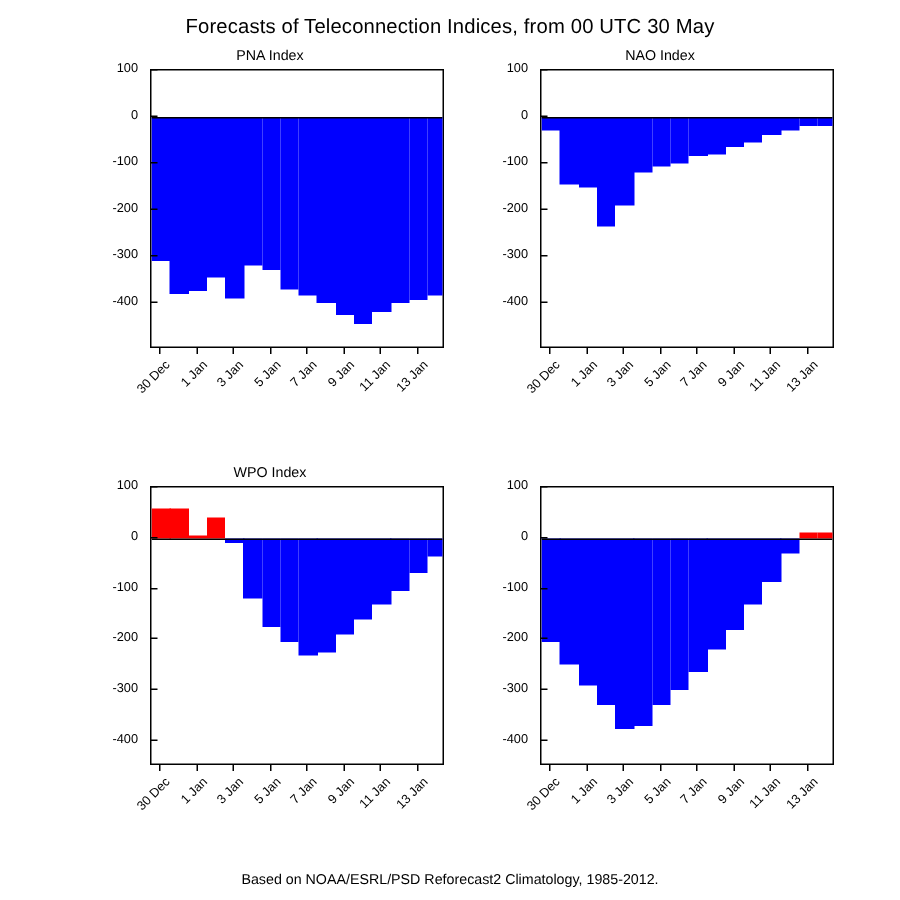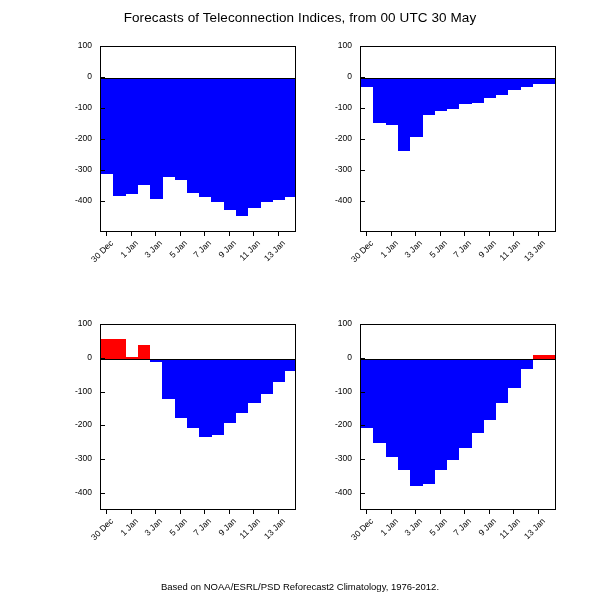--- a/index.html
+++ b/index.html
@@ -101,20 +101,21 @@
     transform-origin: right top;
     text-align: right;
   }
 </style>
 </head>
 <body>
 
 <div class="page-title">Forecasts of Teleconnection Indices, from 00 UTC 30 May</div>
 
 <div class="panel" id="panel-0" style="left:60px; top:32px; width:240px; height:250px;">
+  <div class="panel-title">PNA Index</div>
 <div class="plot-frame" style="width: 196px; height: 186px;">
       <div class="bars">
         <div class="bar" title="30 Dec: -310" style="left: 0px; width: 12.65px; top: 31px; height: 96.1px; background: rgb(0, 0, 255);"></div>
         <div class="bar" title="31 Dec: -380" style="left: 12.25px; width: 12.65px; top: 31px; height: 117.8px; background: rgb(0, 0, 255);"></div>
         <div class="bar" title="1 Jan: -375" style="left: 24.5px; width: 12.65px; top: 31px; height: 116.25px; background: rgb(0, 0, 255);"></div>
         <div class="bar" title="2 Jan: -345" style="left: 36.75px; width: 12.65px; top: 31px; height: 106.95px; background: rgb(0, 0, 255);"></div>
         <div class="bar" title="3 Jan: -390" style="left: 49px; width: 12.65px; top: 31px; height: 120.9px; background: rgb(0, 0, 255);"></div>
         <div class="bar" title="4 Jan: -320" style="left: 61.25px; width: 12.65px; top: 31px; height: 99.2px; background: rgb(0, 0, 255);"></div>
         <div class="bar" title="5 Jan: -330" style="left: 73.5px; width: 12.65px; top: 31px; height: 102.3px; background: rgb(0, 0, 255);"></div>
         <div class="bar" title="6 Jan: -370" style="left: 85.75px; width: 12.65px; top: 31px; height: 114.7px; background: rgb(0, 0, 255);"></div>
@@ -153,20 +154,21 @@
     <div class="xtick-label" style="left: 100.125px; top: 206px; width: 46px;">7 Jan</div>
     <div class="xtick-mark" style="left: 168.625px; top: 200px;"></div>
     <div class="xtick-label" style="left: 124.625px; top: 206px; width: 46px;">9 Jan</div>
     <div class="xtick-mark" style="left: 193.125px; top: 200px;"></div>
     <div class="xtick-label" style="left: 149.125px; top: 206px; width: 46px;">11 Jan</div>
     <div class="xtick-mark" style="left: 217.625px; top: 200px;"></div>
     <div class="xtick-label" style="left: 173.625px; top: 206px; width: 46px;">13 Jan</div>
   </div>
 
 <div class="panel" id="panel-1" style="left:320px; top:32px; width:240px; height:250px;">
+  <div class="panel-title">NAO Index</div>
 <div class="plot-frame" style="width: 196px; height: 186px;">
       <div class="bars">
         <div class="bar" title="30 Dec: -30" style="left: 0px; width: 12.65px; top: 31px; height: 9.3px; background: rgb(0, 0, 255);"></div>
         <div class="bar" title="31 Dec: -145" style="left: 12.25px; width: 12.65px; top: 31px; height: 44.95px; background: rgb(0, 0, 255);"></div>
         <div class="bar" title="1 Jan: -150" style="left: 24.5px; width: 12.65px; top: 31px; height: 46.5px; background: rgb(0, 0, 255);"></div>
         <div class="bar" title="2 Jan: -235" style="left: 36.75px; width: 12.65px; top: 31px; height: 72.85px; background: rgb(0, 0, 255);"></div>
         <div class="bar" title="3 Jan: -190" style="left: 49px; width: 12.65px; top: 31px; height: 58.9px; background: rgb(0, 0, 255);"></div>
         <div class="bar" title="4 Jan: -120" style="left: 61.25px; width: 12.65px; top: 31px; height: 37.2px; background: rgb(0, 0, 255);"></div>
         <div class="bar" title="5 Jan: -105" style="left: 73.5px; width: 12.65px; top: 31px; height: 32.55px; background: rgb(0, 0, 255);"></div>
         <div class="bar" title="6 Jan: -100" style="left: 85.75px; width: 12.65px; top: 31px; height: 31px; background: rgb(0, 0, 255);"></div>
@@ -205,20 +207,21 @@
     <div class="xtick-label" style="left: 100.125px; top: 206px; width: 46px;">7 Jan</div>
     <div class="xtick-mark" style="left: 168.625px; top: 200px;"></div>
     <div class="xtick-label" style="left: 124.625px; top: 206px; width: 46px;">9 Jan</div>
     <div class="xtick-mark" style="left: 193.125px; top: 200px;"></div>
     <div class="xtick-label" style="left: 149.125px; top: 206px; width: 46px;">11 Jan</div>
     <div class="xtick-mark" style="left: 217.625px; top: 200px;"></div>
     <div class="xtick-label" style="left: 173.625px; top: 206px; width: 46px;">13 Jan</div>
   </div>
 
 <div class="panel" id="panel-2" style="left:60px; top:310px; width:240px; height:250px;">
+  <div class="panel-title">WPO Index</div>
 <div class="plot-frame" style="width: 196px; height: 186px;">
       <div class="bars">
         <div class="bar" title="30 Dec: 60" style="left: 0px; width: 12.65px; top: 13.5273px; height: 20.2909px; background: rgb(255, 0, 0);"></div>
         <div class="bar" title="31 Dec: 58" style="left: 12.25px; width: 12.65px; top: 14.2036px; height: 19.6145px; background: rgb(255, 0, 0);"></div>
         <div class="bar" title="1 Jan: 5" style="left: 24.5px; width: 12.65px; top: 32.1273px; height: 1.69091px; background: rgb(255, 0, 0);"></div>
         <div class="bar" title="2 Jan: 40" style="left: 36.75px; width: 12.65px; top: 20.2909px; height: 13.5273px; background: rgb(255, 0, 0);"></div>
         <div class="bar" title="3 Jan: -10" style="left: 49px; width: 12.65px; top: 33.8182px; height: 3.38182px; background: rgb(0, 0, 255);"></div>
         <div class="bar" title="4 Jan: -120" style="left: 61.25px; width: 12.65px; top: 33.8182px; height: 40.5818px; background: rgb(0, 0, 255);"></div>
         <div class="bar" title="5 Jan: -175" style="left: 73.5px; width: 12.65px; top: 33.8182px; height: 59.1818px; background: rgb(0, 0, 255);"></div>
         <div class="bar" title="6 Jan: -205" style="left: 85.75px; width: 12.65px; top: 33.8182px; height: 69.3273px; background: rgb(0, 0, 255);"></div>
@@ -308,13 +311,13 @@
     <div class="xtick-mark" style="left: 144.125px; top: 200px;"></div>
     <div class="xtick-label" style="left: 100.125px; top: 206px; width: 46px;">7 Jan</div>
     <div class="xtick-mark" style="left: 168.625px; top: 200px;"></div>
     <div class="xtick-label" style="left: 124.625px; top: 206px; width: 46px;">9 Jan</div>
     <div class="xtick-mark" style="left: 193.125px; top: 200px;"></div>
     <div class="xtick-label" style="left: 149.125px; top: 206px; width: 46px;">11 Jan</div>
     <div class="xtick-mark" style="left: 217.625px; top: 200px;"></div>
     <div class="xtick-label" style="left: 173.625px; top: 206px; width: 46px;">13 Jan</div>
   </div>
 
-<div class="footer-note">Based on NOAA/ESRL/PSD Reforecast2 Climatology, 1976-2012.</div>
+<div class="footer-note">Based on NOAA/ESRL/PSD Reforecast2 Climatology, 1985-2012.</div>
 
 </body></html>

